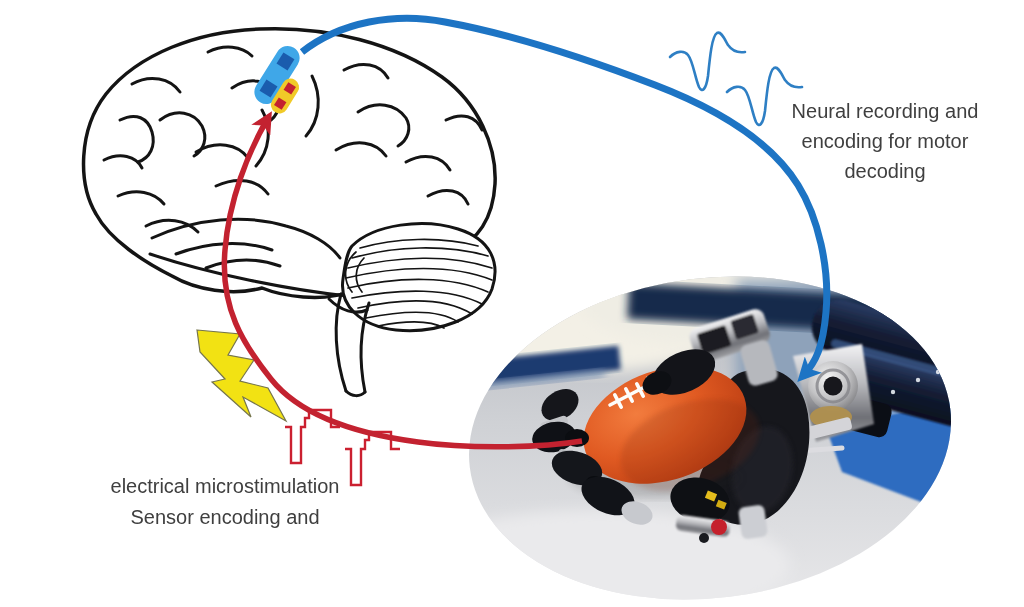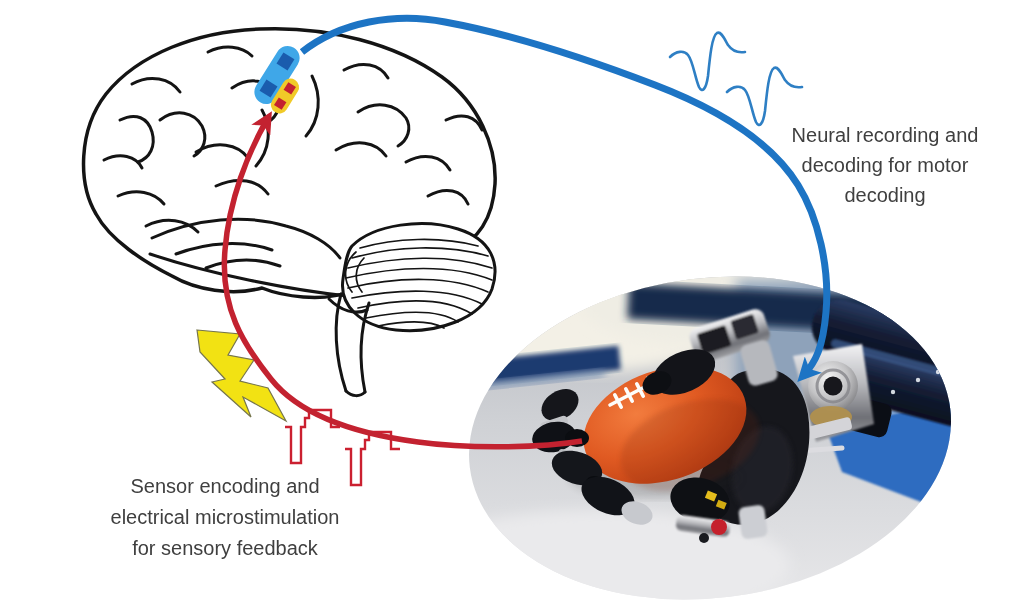--- a/index.html
+++ b/index.html
@@ -228,25 +228,24 @@
       <rect x="740" y="506" width="26" height="32" rx="6" fill="#ccced3" transform="rotate(-8 753 522)" filter="url(#blur1)"></rect>
       <circle cx="704" cy="538" r="5" fill="#1a1b20"></circle>
     </g>
   </g>
 
   <path d="M 582 441 C 540 448 468 449 418 442 C 350 433 298 413 271 379 C 243 344 220 308 225 250 C 229 200 248 152 268 118" fill="none" stroke="#c32230" stroke-width="5.5" marker-end="url(#ah-red)"></path>
 
   <path d="M 302 52 C 340 22 395 12 445 22 C 510 34 590 60 655 85 C 715 108 770 140 798 185 C 818 217 830 268 826 312 C 823 347 816 362 803 376" fill="none" stroke="#1d74c4" stroke-width="7" marker-end="url(#ah-blue)"></path>
 </svg>
 
-<div class="label" id="label-motor" style="left:770px;top:120px;width:230px;">
+<div class="label" id="label-motor" style="left:770px;top:96px;width:230px;">
   <span>Neural recording and</span>
-  <span>decoding for motor</span>
+  <span>encoding for motor</span>
   <span>decoding</span>
 </div>
 
 <div class="label" id="label-sensory" style="left:80px;top:471px;width:290px;">
+  <span>electrical microstimulation</span>
   <span>Sensor encoding and</span>
-  <span>electrical microstimulation</span>
-  <span>for sensory feedback</span>
 </div>
 
 </div>
 
 </body></html>

